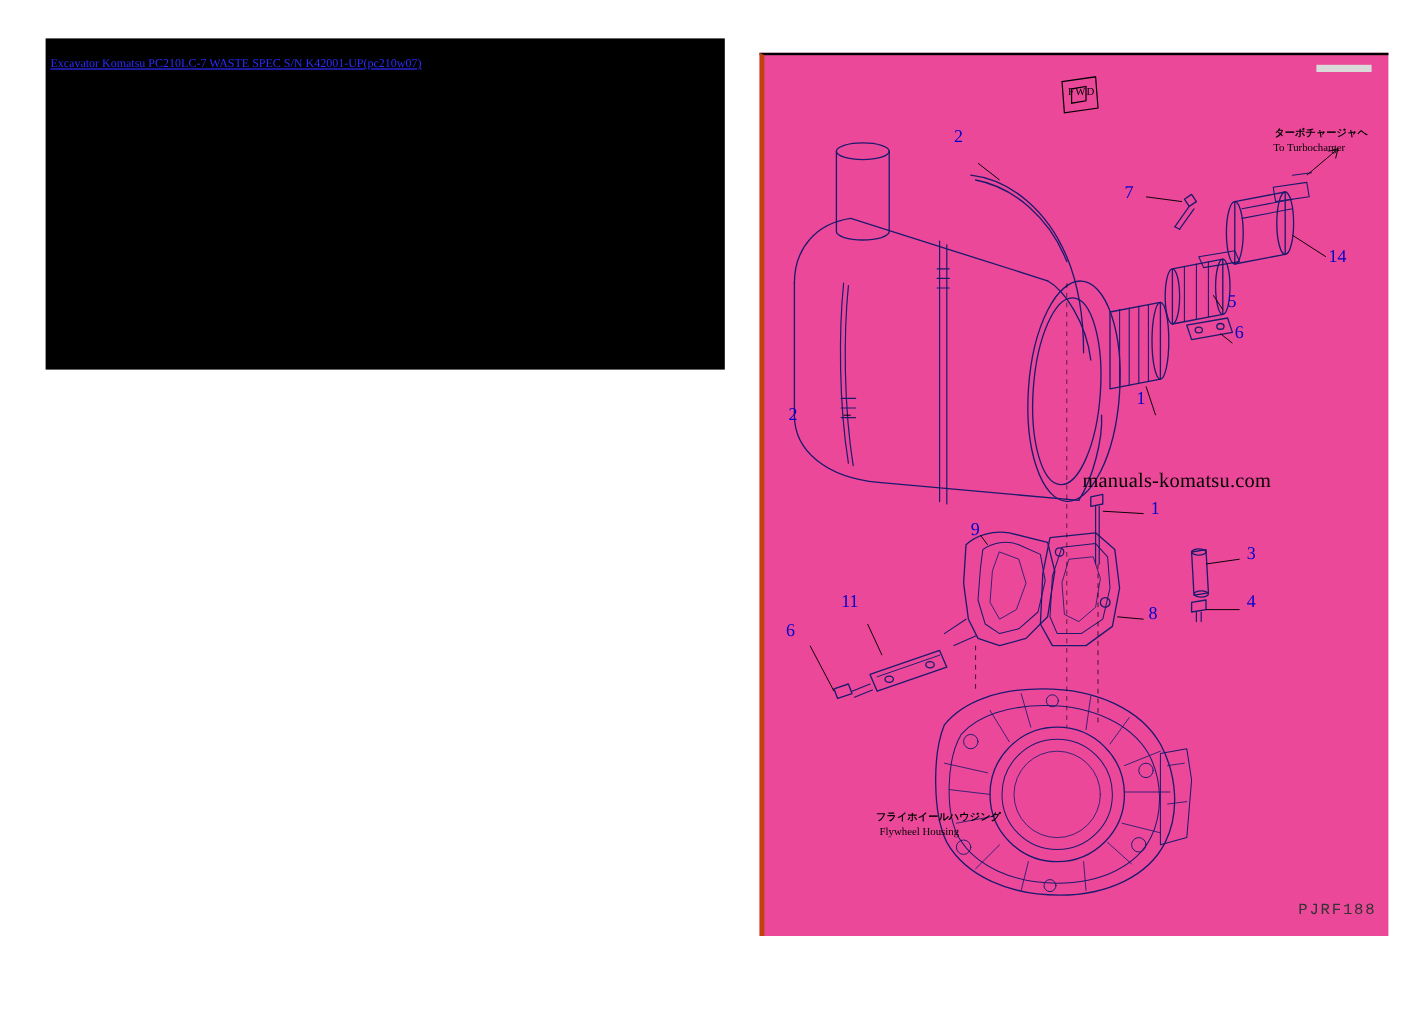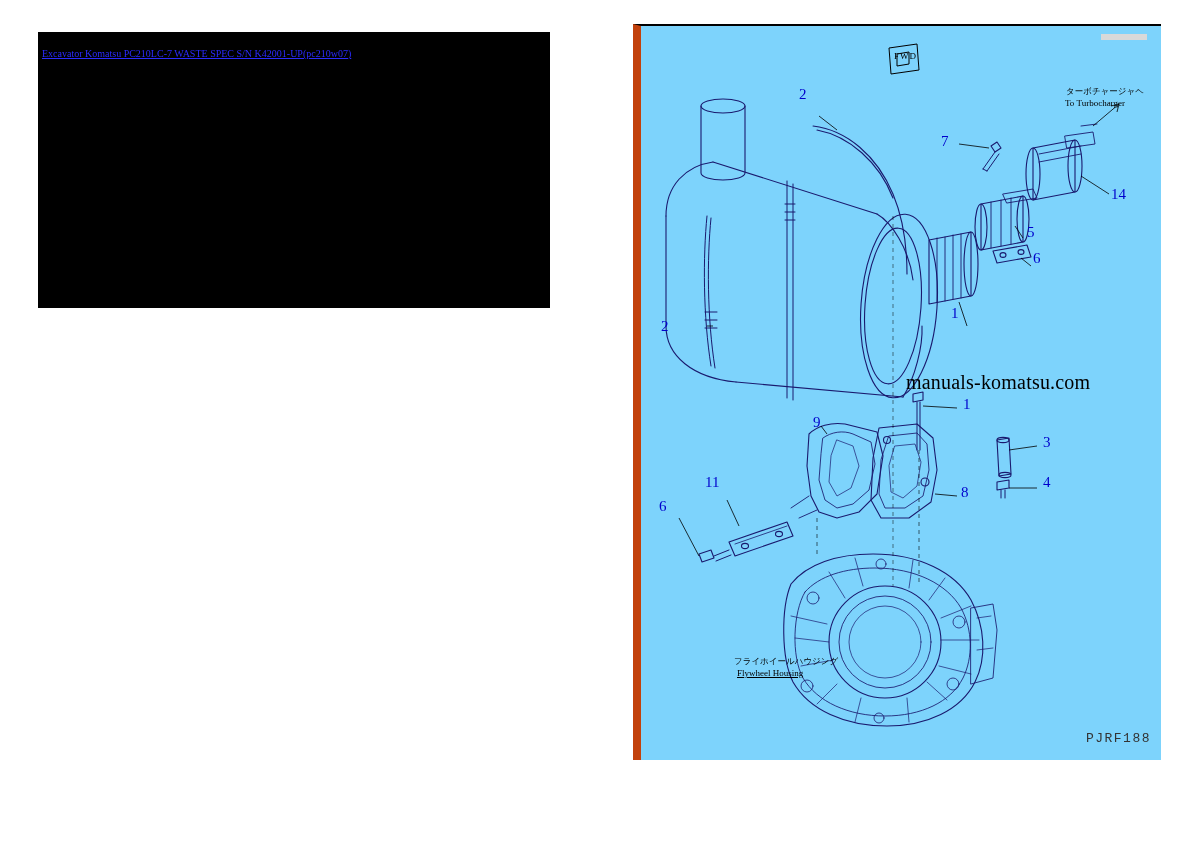--- a/index.html
+++ b/index.html
@@ -13,60 +13,60 @@
     position: relative;
     font-family: "Liberation Sans", sans-serif;
     overflow: hidden;
   }
 
   
   #left-panel {
     position: absolute;
     left: 38px;
     top: 32px;
-    width: 512px;
+    width: 566px;
     height: 276px;
     background: #000000;
   }
   #left-panel-link {
     position: absolute;
     left: 4px;
     top: 16px;
     color: #2b2bff;
     font-size: 10px;
     line-height: 12px;
     text-decoration: underline;
     white-space: nowrap;
     font-family: "Liberation Serif", serif;
     cursor: pointer;
   }
 
   
   #diagram-panel {
     position: absolute;
     left: 633px;
-    top: 24px;
+    top: 44px;
     width: 520px;
     height: 734px;
-    background: #7dd3fc;
-    border-left: 8px solid #c2410c;
+    background: #ec4899;
+    border-left: 4px solid #c2410c;
     border-top: 2px solid #000000;
     overflow: hidden;
   }
   #diagram-svg {
     position: absolute;
     left: 0;
     top: 0;
   }
 
   .watermark {
     position: absolute;
     left: 265px;
     top: 345px;
-    font-size: 20px;
+    font-size: 17px;
     color: #000000;
     font-family: "Liberation Serif", serif;
     white-space: nowrap;
     letter-spacing: 0.2px;
   }
 
   .callout {
     position: absolute;
     color: #0000cc;
     font-size: 15px;
@@ -304,25 +304,25 @@
     </g>
 
     <g stroke="#000000" stroke-width="1" fill="none">
       <path d="M248 22 L276 18 L278 44 L250 48 Z"></path>
       <path d="M256 28 L268 26 L268 38 L256 40 Z"></path>
     </g>
   </svg>
 
   <div class="fw-label" style="left:253px; top:25px;">FWD</div>
 
-  <div class="jp-label" style="left:425px; top:60px;">ターボチャージャヘ</div>
+  <div class="jp-label" style="left:425px; top:60px;font-weight:bold;">ターボチャージャヘ</div>
   <div class="en-label" style="left:424px; top:72px;">To Turbocharger</div>
 
-  <div class="jp-label" style="left:93px; top:630px;">フライホイールハウジング</div>
-  <div class="en-label" style="left:96px; top:642px;text-decoration:underline;">Flywheel Housing</div>
+  <div class="jp-label" style="left:93px; top:630px;font-weight:bold;">フライホイールハウジング</div>
+  <div class="en-label" style="left:96px; top:642px;">Flywheel Housing</div>
 
   <div class="watermark">manuals-komatsu.com</div>
 
   <div class="drawing-code">PJRF188</div>
 
   <div class="callout" style="left:310px; top:279px;">1</div>
   <div class="callout" style="left:20px; top:292px;">2</div>
   <div class="callout" style="left:158px; top:60px;">2</div>
   <div class="callout" style="left:402px; top:408px;">3</div>
   <div class="callout" style="left:402px; top:448px;">4</div>

